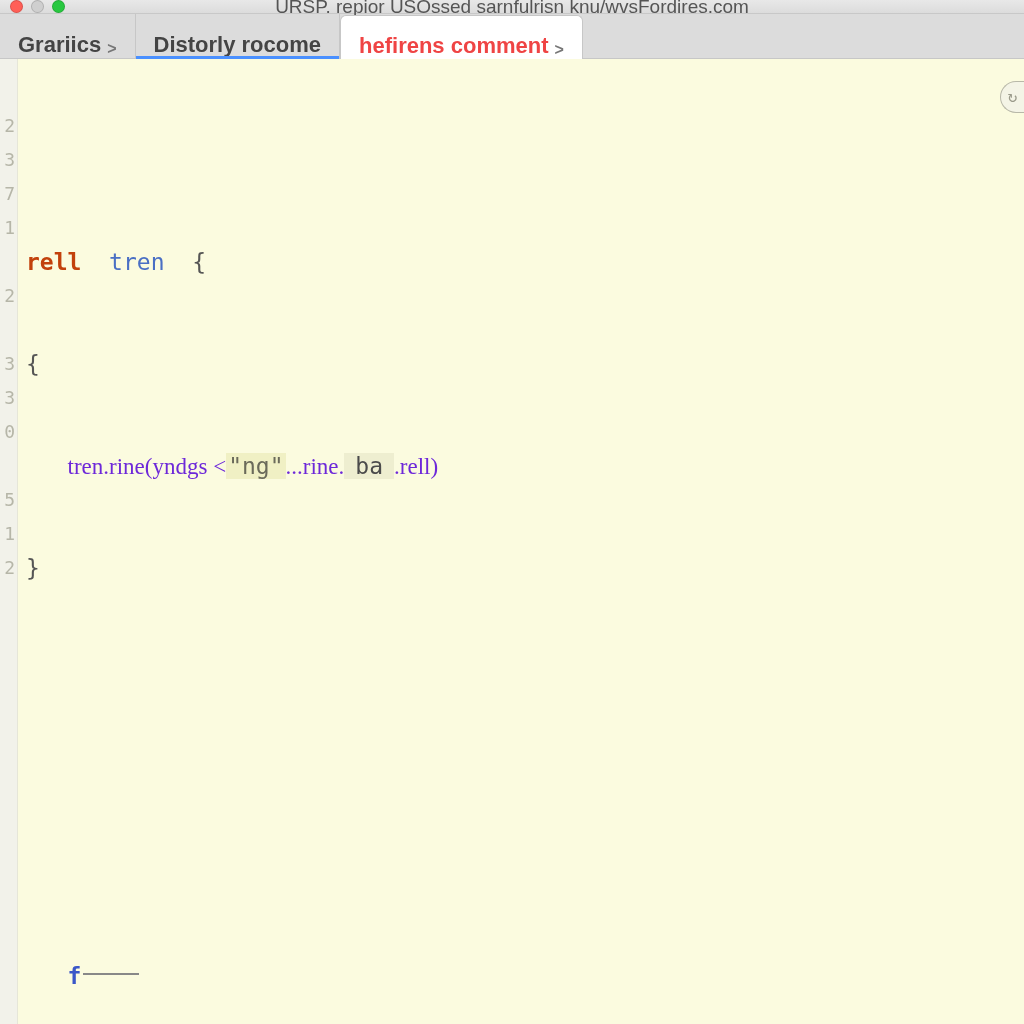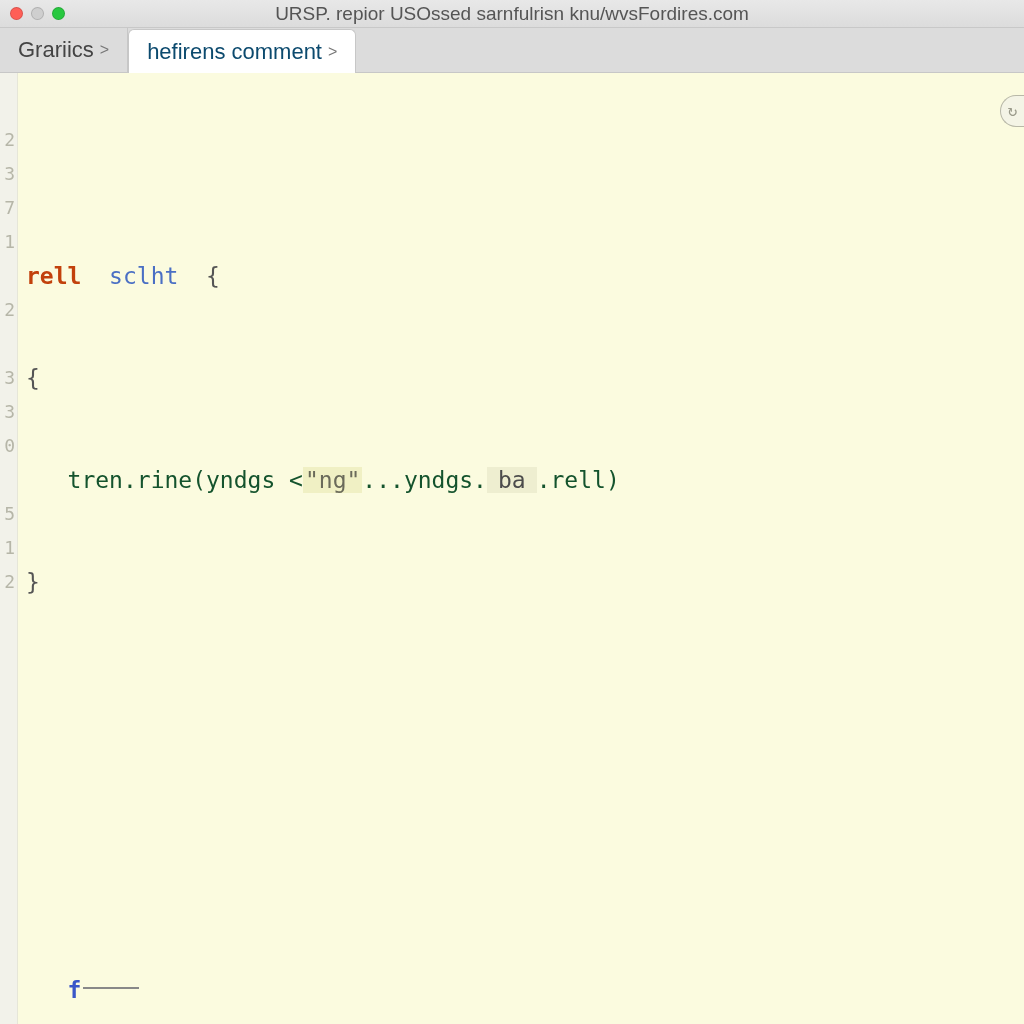--- a/index.html
+++ b/index.html
@@ -6,21 +6,21 @@
   html, body { width: 1024px; height: 1024px; overflow: hidden; font-family: -apple-system, "Helvetica Neue", Arial, sans-serif; }
   body { background: #e8e8e8; display: flex; flex-direction: column; }
 
   
   .titlebar {
     height: 36px;
     background: linear-gradient(#e8e8e8, #dcdcdc);
     border-bottom: 1px solid #c8c8c8;
     display: flex;
     align-items: center;
-    padding: 7px 10px;
+    padding: 0 10px;
     position: relative;
   }
   .traffic-lights { display: flex; gap: 8px; }
   .tl { width: 13px; height: 13px; border-radius: 50%; border: 0.5px solid rgba(0,0,0,0.15); }
   .tl.red { background: #ff5f57; }
   .tl.yellow { background: #cfcfcf; }
   .tl.green { background: #28c840; }
   .window-title {
     position: absolute; left: 0; right: 0; text-align: center;
     font-size: 19px; color: #555; font-weight: 400;
@@ -32,26 +32,27 @@
     height: 46px;
     background: #dcdcdc;
     display: flex;
     align-items: flex-end;
     border-bottom: 1px solid #c7c7c7;
   }
   .tab {
     height: 44px;
     padding: 0 18px;
     display: flex;
-    align-items: center;
+    align-items: flex-end;
     font-size: 22px;
     color: #444;
     border-right: 1px solid #c7c7c7;
     position: relative;
     cursor: pointer;
+    font-weight: bold;
   }
   .tab .chev {
     margin-left: 6px;
     font-size: 16px;
     color: #777;
   }
   .tab.active-underline::after {
     content: "";
     position: absolute;
     left: 0; right: 0; bottom: -1px;
@@ -60,21 +61,21 @@
   }
   .tab.selected {
     background: #fff;
     border-top: 1px solid #c7c7c7;
     border-left: 1px solid #c7c7c7;
     border-right: 1px solid #c7c7c7;
     border-top-left-radius: 6px;
     border-top-right-radius: 6px;
     margin-bottom: -1px;
   }
-  .tab.selected .label { color: #0c4a6e; }
+  .tab.selected .label { color: #ef4444; }
 
   
   .editor-wrap {
     flex: 1;
     display: flex;
     background: #fafaf0;
     position: relative;
   }
   .gutter {
     width: 18px;
@@ -101,21 +102,21 @@
     color: #4b4b4b;
     position: relative;
     white-space: pre;
   }
   .code-line { height: 34px; }
 
   .tok-kw { color: #c2410c; font-weight: 600; }
   .tok-id { color: #4a6fc4; }
   .tok-str { background: #f0f0c4; color: #6a6a5a; padding: 0 2px; }
   .tok-op { color: #555; }
-  .tok-var { color: #14532d; }
+  .tok-var { color: #6d28d9; font-family: Liberation Serif, serif; }
   .tok-f { color: #3a57c8; font-weight: 600; }
   .tok-hl { background: #eeeed0; padding: 0 11px; }
 
   .rule {
     display: inline-block;
     width: 56px;
     border-bottom: 2px solid #888;
     vertical-align: middle;
     margin-left: 2px;
     position: relative;
@@ -144,20 +145,23 @@
     <div class="tl yellow"></div>
     <div class="tl green"></div>
   </div>
   <div class="window-title">URSP. repior USOssed sarnfulrisn knu/wvsFordires.com</div>
 </div>
 
 <div class="tabstrip">
   <div class="tab">
     <span class="label">Grariics</span>
     <span class="chev">&gt;</span>
+  </div>
+  <div class="tab active-underline">
+    <span class="label">Distorly rocome</span>
   </div>
   <div class="tab selected">
     <span class="label">hefirens comment</span>
     <span class="chev">&gt;</span>
   </div>
 </div>
 
 <div class="editor-wrap">
   <div class="gutter">
     <div class="ln">2</div>
@@ -172,23 +176,23 @@
     <div class="ln">0</div>
     <div class="ln"></div>
     <div class="ln">5</div>
     <div class="ln">1</div>
     <div class="ln">2</div>
   </div>
 
   <div class="code-area">
     <div class="corner-badge">↻</div>
 
-    <div class="code-line"><span class="tok-kw">rell</span>  <span class="tok-id">sclht</span>  <span class="tok-op">{</span></div>
+    <div class="code-line"><span class="tok-kw">rell</span>  <span class="tok-id">tren</span>  <span class="tok-op">{</span></div>
     <div class="code-line"><span class="tok-op">{</span></div>
-    <div class="code-line">   <span class="tok-var">tren.rine(yndgs &lt;</span><span class="tok-str">"ng"</span><span class="tok-var">...yndgs.</span><span class="tok-hl">ba</span><span class="tok-var">.rell)</span></div>
+    <div class="code-line">   <span class="tok-var">tren.rine(yndgs &lt;</span><span class="tok-str">"ng"</span><span class="tok-var">...rine.</span><span class="tok-hl">ba</span><span class="tok-var">.rell)</span></div>
     <div class="code-line"><span class="tok-op">}</span></div>
     <div class="code-line"></div>
     <div class="code-line"></div>
     <div class="code-line"></div>
     <div class="code-line">   <span class="tok-f">f</span><span class="rule"></span></div>
     
     
     
     
   </div>

